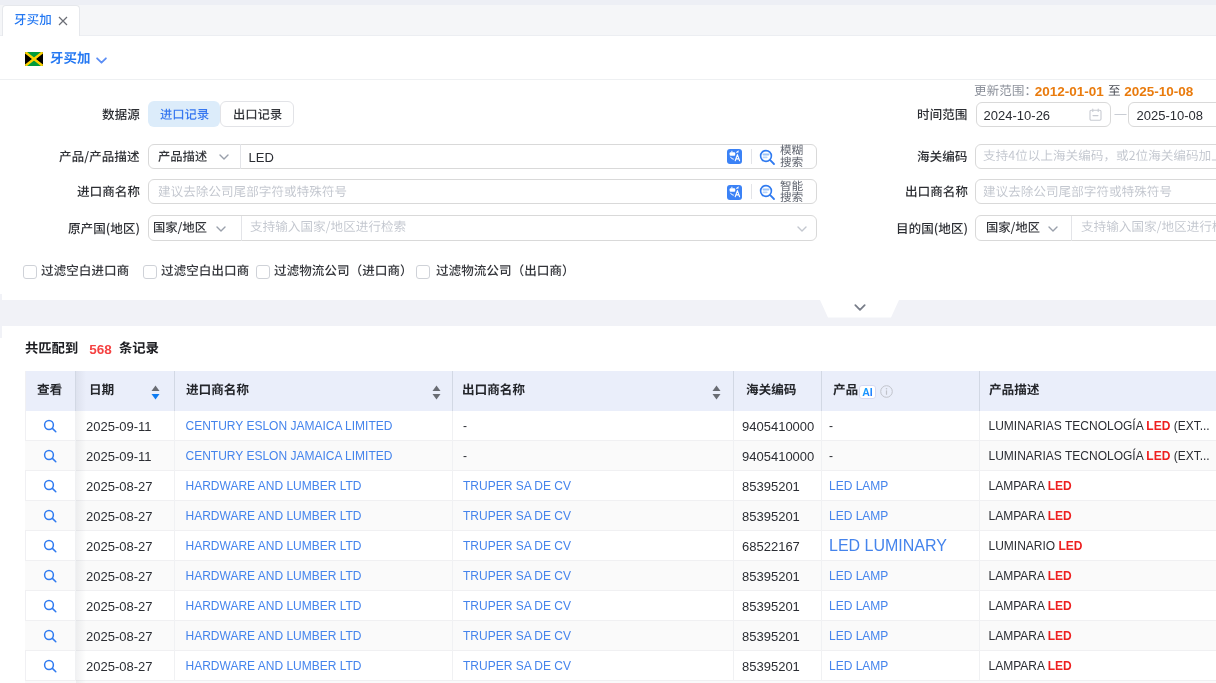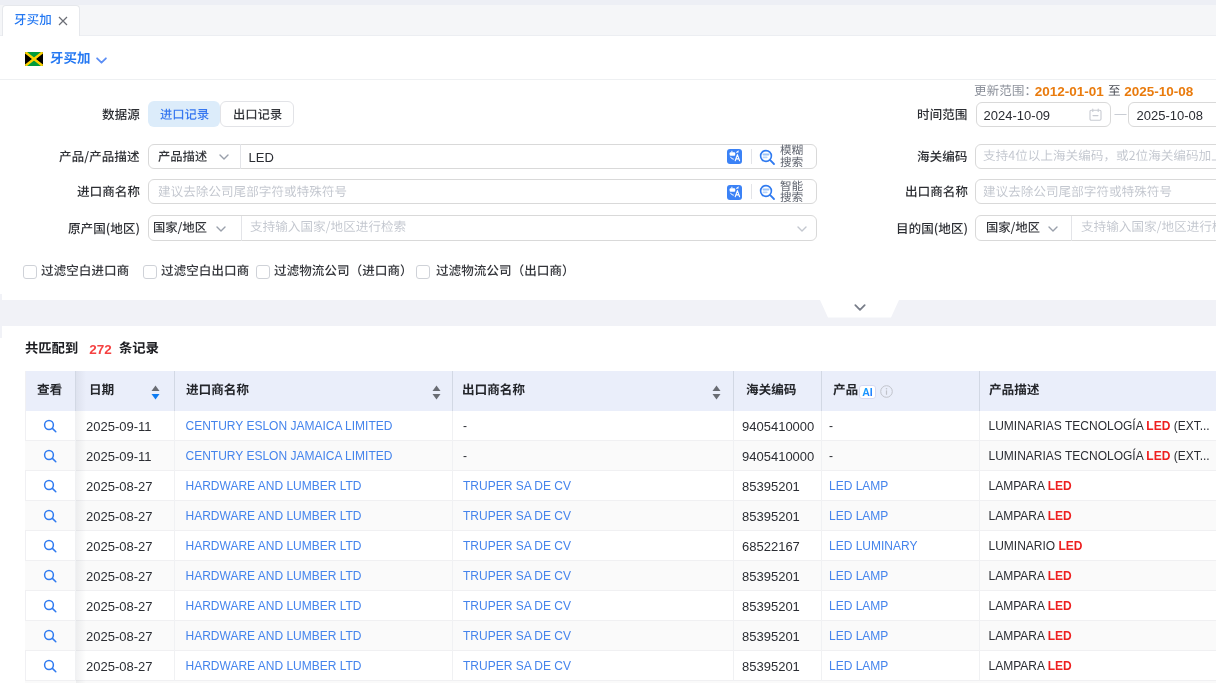--- a/index.html
+++ b/index.html
@@ -161,21 +161,21 @@
     <div style="position:absolute;left:1034.7px;top:91.2px;transform:translateY(-50%);font-size:13.5px;color:#e97b0d;font-weight:bold;white-space:nowrap;">2012-01-01</div>
     <div style="position:absolute;left:1108.4px;top:84px;line-height:0">
       <svg class="ck" width="13" height="15" viewBox="0 0 13 15" style="">
         <g fill="#4a4d55" transform="translate(0,11.09) scale(0.012600,-0.012600)">
           <use href="#r33304" x="0"></use>
         </g>
       </svg>
     </div>
     <div style="position:absolute;left:1124.2px;top:91.2px;transform:translateY(-50%);font-size:13.5px;color:#e97b0d;font-weight:bold;white-space:nowrap;">2025-10-08</div>
     <div style="position:absolute;left:976px;top:102.3px;width:134.5px;height:24.8px;background:#fff;border:1px solid #d9d9d9;border-radius:6px"></div>
-    <div style="position:absolute;left:983.6px;top:114.8px;transform:translateY(-50%);font-size:13px;color:#2a2c32;font-weight:normal;white-space:nowrap;">2024-10-09</div>
+    <div style="position:absolute;left:983.6px;top:114.8px;transform:translateY(-50%);font-size:13px;color:#2a2c32;font-weight:normal;white-space:nowrap;">2024-10-26</div>
     <div style="position:absolute;left:1089px;top:108.3px;line-height:0"><svg width="13" height="13" viewBox="0 0 13 13">
         <rect x="1" y="2.2" width="11" height="10" rx="1.2" stroke="#c8cbd2" stroke-width="1.1" fill="none"></rect>
         <path d="M3.8 1 v2.4 M9.2 1 v2.4 M4 7.6 h5" stroke="#c8cbd2" stroke-width="1.1" fill="none" stroke-linecap="round"></path>
       </svg></div>
     <div style="position:absolute;left:1114.5px;top:114px;transform:translateY(-50%);font-size:12px;color:#c3c7cf;font-weight:normal;white-space:nowrap;">—</div>
     <div style="position:absolute;left:1128.4px;top:102.3px;width:136px;height:24.8px;background:#fff;border:1px solid #d9d9d9;border-radius:6px"></div>
     <div style="position:absolute;left:1136.5px;top:114.8px;transform:translateY(-50%);font-size:13px;color:#2a2c32;font-weight:normal;white-space:nowrap;">2025-10-08</div>
     <div style="position:absolute;left:148px;top:143.6px;width:669px;height:25.7px;background:#fff;border:1px solid #d9d9d9;border-radius:6px"></div>
     <div style="position:absolute;left:240px;top:144px;width:1px;height:25px;background:#e3e4e8"></div>
     <div style="position:absolute;left:157.5px;top:150px;line-height:0">
@@ -472,21 +472,21 @@
     <div style="position:absolute;left:24.7px;top:341px;line-height:0">
       <svg class="ck" width="54" height="16" viewBox="0 0 54 16" style="">
         <g fill="#1c1d21" transform="translate(0,11.70) scale(0.013300,-0.013300)">
           <use href="#b10918" x="0"></use>
           <use href="#b11631" x="1000"></use>
           <use href="#b40933" x="2000"></use>
           <use href="#b11197" x="3000"></use>
         </g>
       </svg>
     </div>
-    <div style="position:absolute;left:89.3px;top:349px;transform:translateY(-50%);font-size:13.5px;color:#f54242;font-weight:bold;white-space:nowrap;">272</div>
+    <div style="position:absolute;left:89.3px;top:349px;transform:translateY(-50%);font-size:13.5px;color:#f54242;font-weight:bold;white-space:nowrap;">568</div>
     <div style="position:absolute;left:119.3px;top:341px;line-height:0">
       <svg class="ck" width="40" height="16" viewBox="0 0 40 16" style="">
         <g fill="#1c1d21" transform="translate(0,11.70) scale(0.013300,-0.013300)">
           <use href="#b20835" x="0"></use>
           <use href="#b38445" x="1000"></use>
           <use href="#b17299" x="2000"></use>
         </g>
       </svg>
     </div>
     <div style="position:absolute;left:25px;top:371px;width:1191px;height:40px;background:#eaeefa"></div>
@@ -668,21 +668,21 @@
     <div style="position:absolute;left:821px;top:531px;width:1px;height:30px;background:#f0f1f3"></div>
     <div style="position:absolute;left:979px;top:531px;width:1px;height:30px;background:#f0f1f3"></div>
     <div style="position:absolute;left:43px;top:539px;line-height:0"><svg width="14" height="14" viewBox="0 0 14 14">
         <circle cx="6" cy="6" r="4.4" stroke="#2f7af0" stroke-width="1.5" fill="none"></circle>
         <path d="M9.4 9.4 L12.8 12.8" stroke="#2f7af0" stroke-width="1.5" stroke-linecap="round"></path>
       </svg></div>
     <div style="position:absolute;left:86px;top:546px;transform:translateY(-50%);font-size:13px;color:#2b2d33;font-weight:normal;white-space:nowrap;">2025-08-27</div>
     <div style="position:absolute;left:185.5px;top:546px;transform:translateY(-50%);font-size:12px;color:#4584ec;font-weight:normal;white-space:nowrap;">HARDWARE AND LUMBER LTD</div>
     <div style="position:absolute;left:463px;top:546px;transform:translateY(-50%);font-size:12px;color:#4584ec;font-weight:normal;white-space:nowrap;">TRUPER SA DE CV</div>
     <div style="position:absolute;left:742px;top:546px;transform:translateY(-50%);font-size:13px;color:#2b2d33;font-weight:normal;white-space:nowrap;">68522167</div>
-    <div style="position:absolute;left:829px;top:546px;transform:translateY(-50%);font-size:12px;color:#4584ec;font-weight:normal;white-space:nowrap;">LED LUMINARY</div>
+    <div style="position:absolute;left:829px;top:546px;transform:translateY(-50%);font-size:16px;color:#4584ec;font-weight:normal;white-space:nowrap;">LED LUMINARY</div>
     <div style="position:absolute;left:988.5px;top:546px;transform:translateY(-50%);font-size:12px;color:#2b2d33;font-weight:normal;white-space:nowrap;">LUMINARIO <b style="color:#ee1f1f">LED</b></div>
     <div style="position:absolute;left:25px;top:561px;width:1191px;height:30px;background:#fafafa"></div>
     <div style="position:absolute;left:25px;top:590px;width:1191px;height:1px;background:#f0f0f2"></div>
     <div style="position:absolute;left:75px;top:561px;width:1px;height:30px;background:#f0f1f3"></div>
     <div style="position:absolute;left:174px;top:561px;width:1px;height:30px;background:#f0f1f3"></div>
     <div style="position:absolute;left:452px;top:561px;width:1px;height:30px;background:#f0f1f3"></div>
     <div style="position:absolute;left:733px;top:561px;width:1px;height:30px;background:#f0f1f3"></div>
     <div style="position:absolute;left:821px;top:561px;width:1px;height:30px;background:#f0f1f3"></div>
     <div style="position:absolute;left:979px;top:561px;width:1px;height:30px;background:#f0f1f3"></div>
     <div style="position:absolute;left:43px;top:569px;line-height:0"><svg width="14" height="14" viewBox="0 0 14 14">

